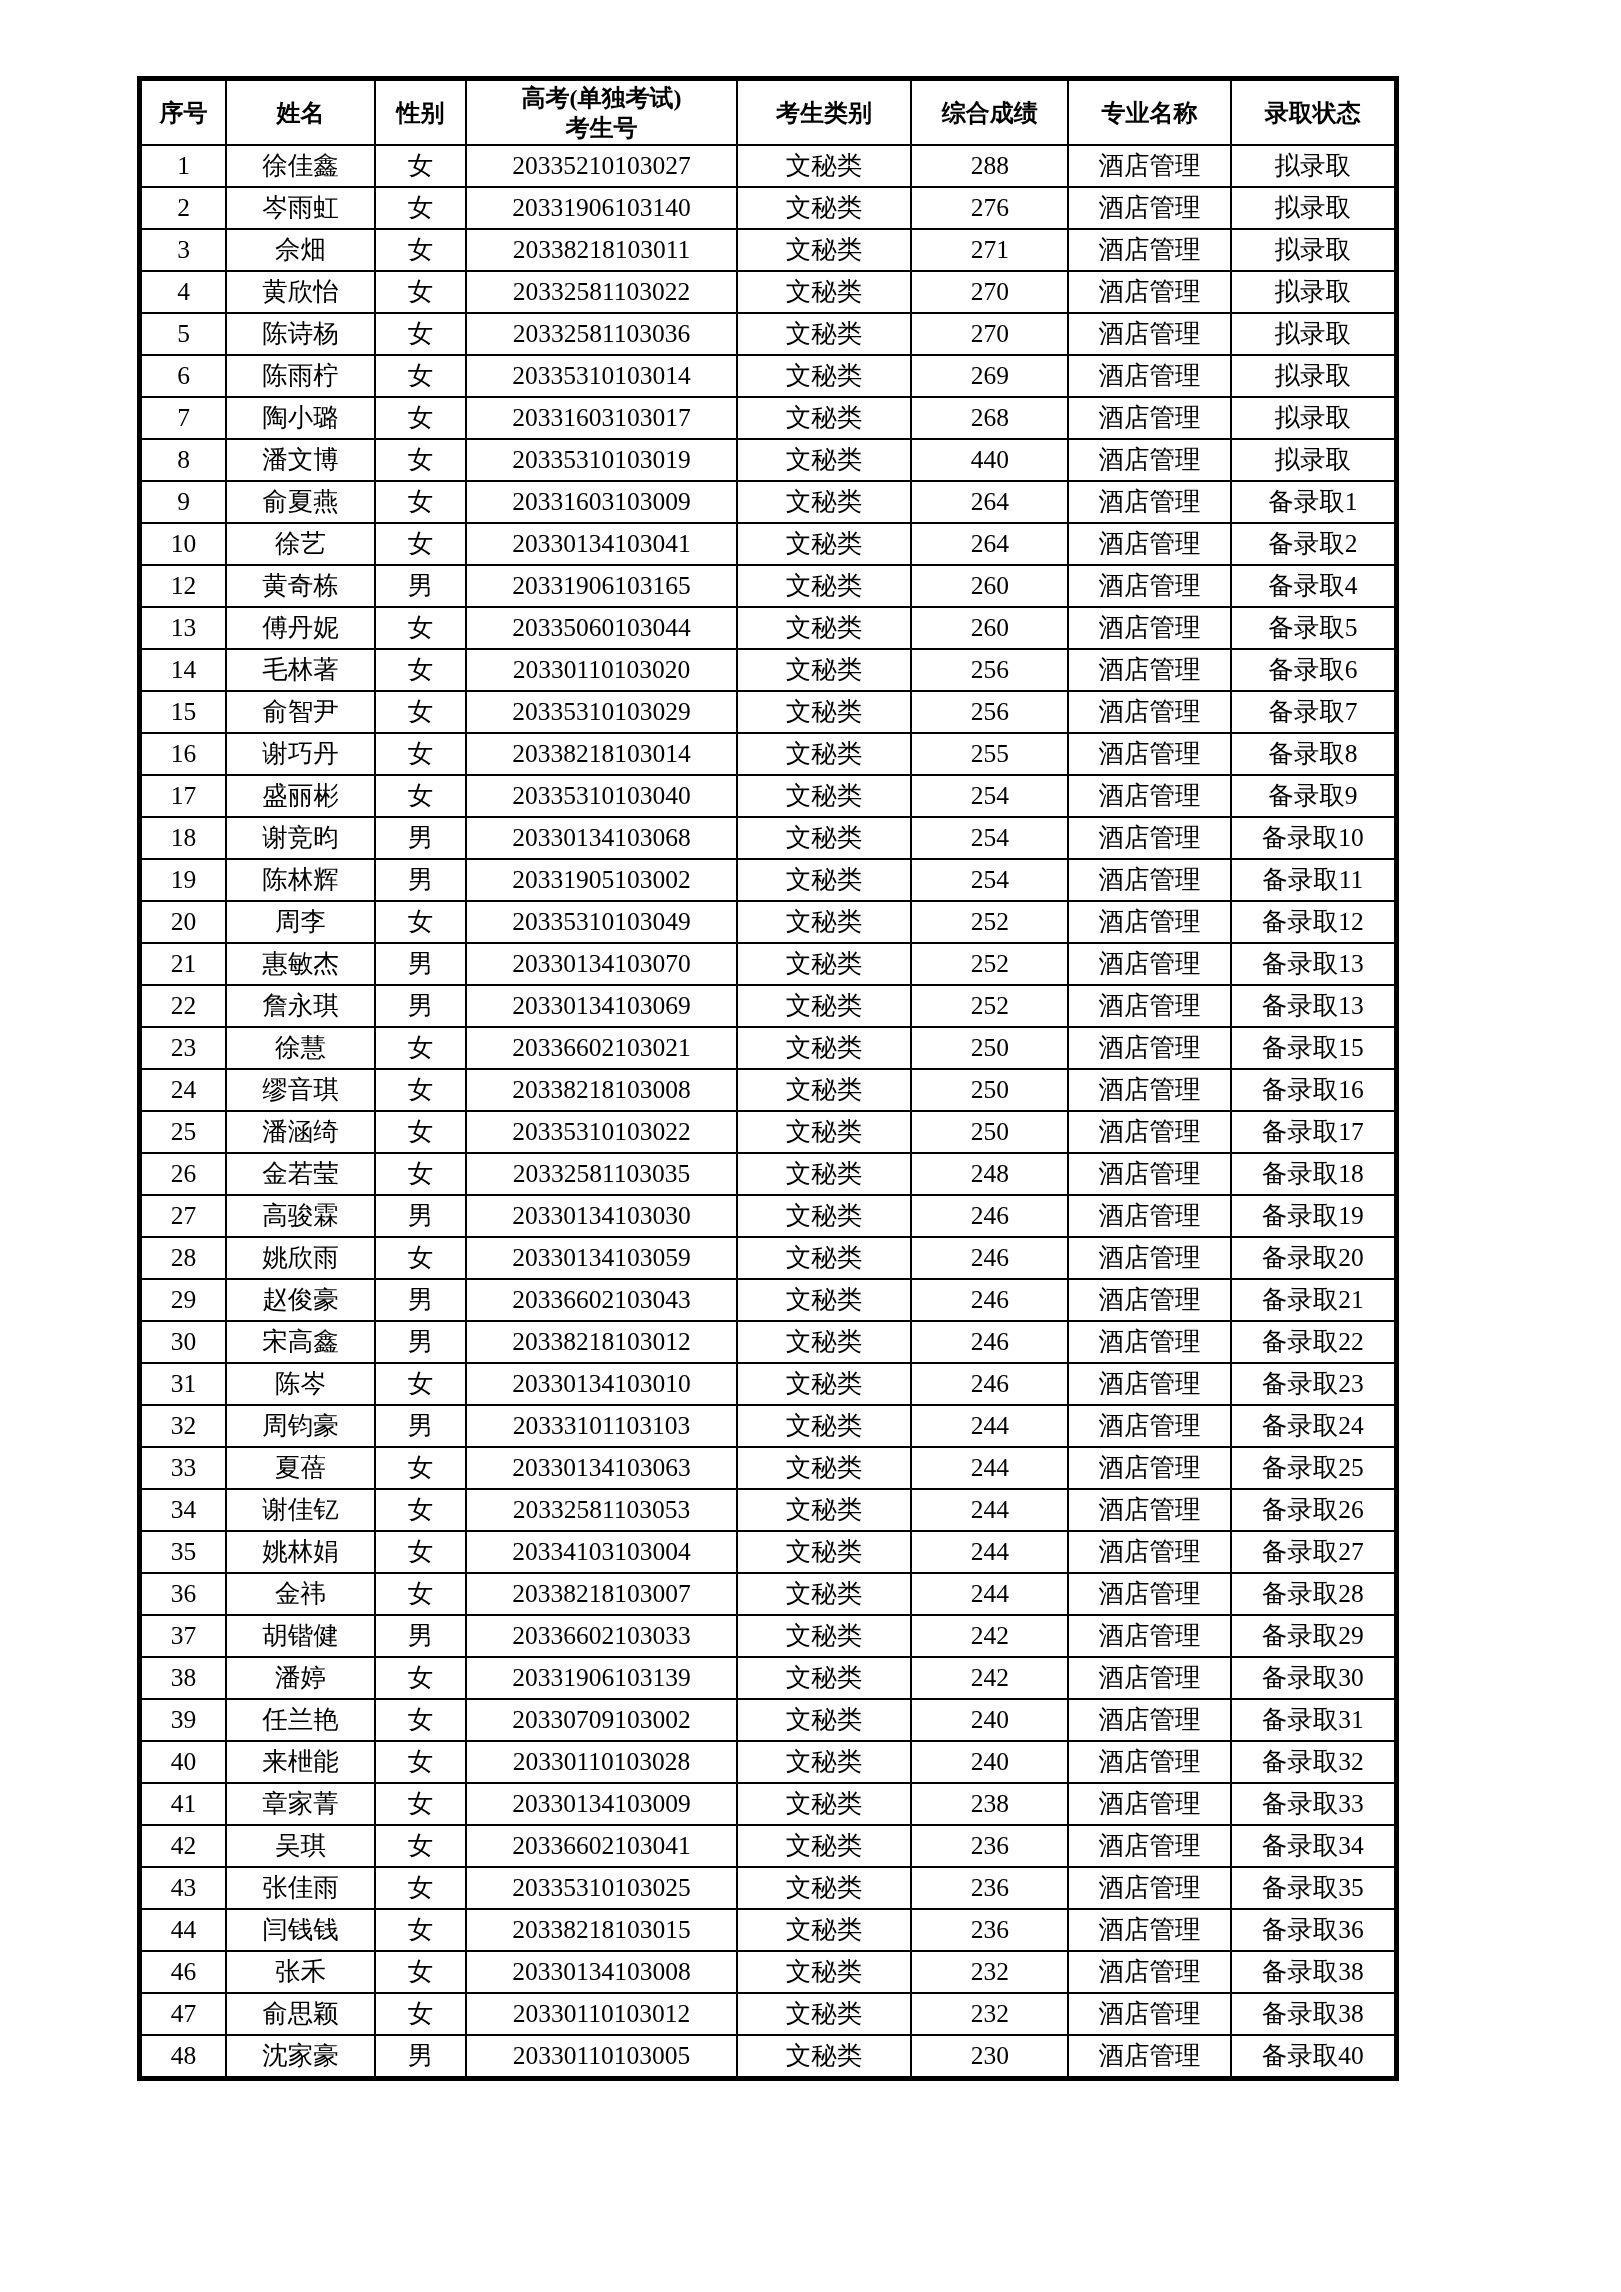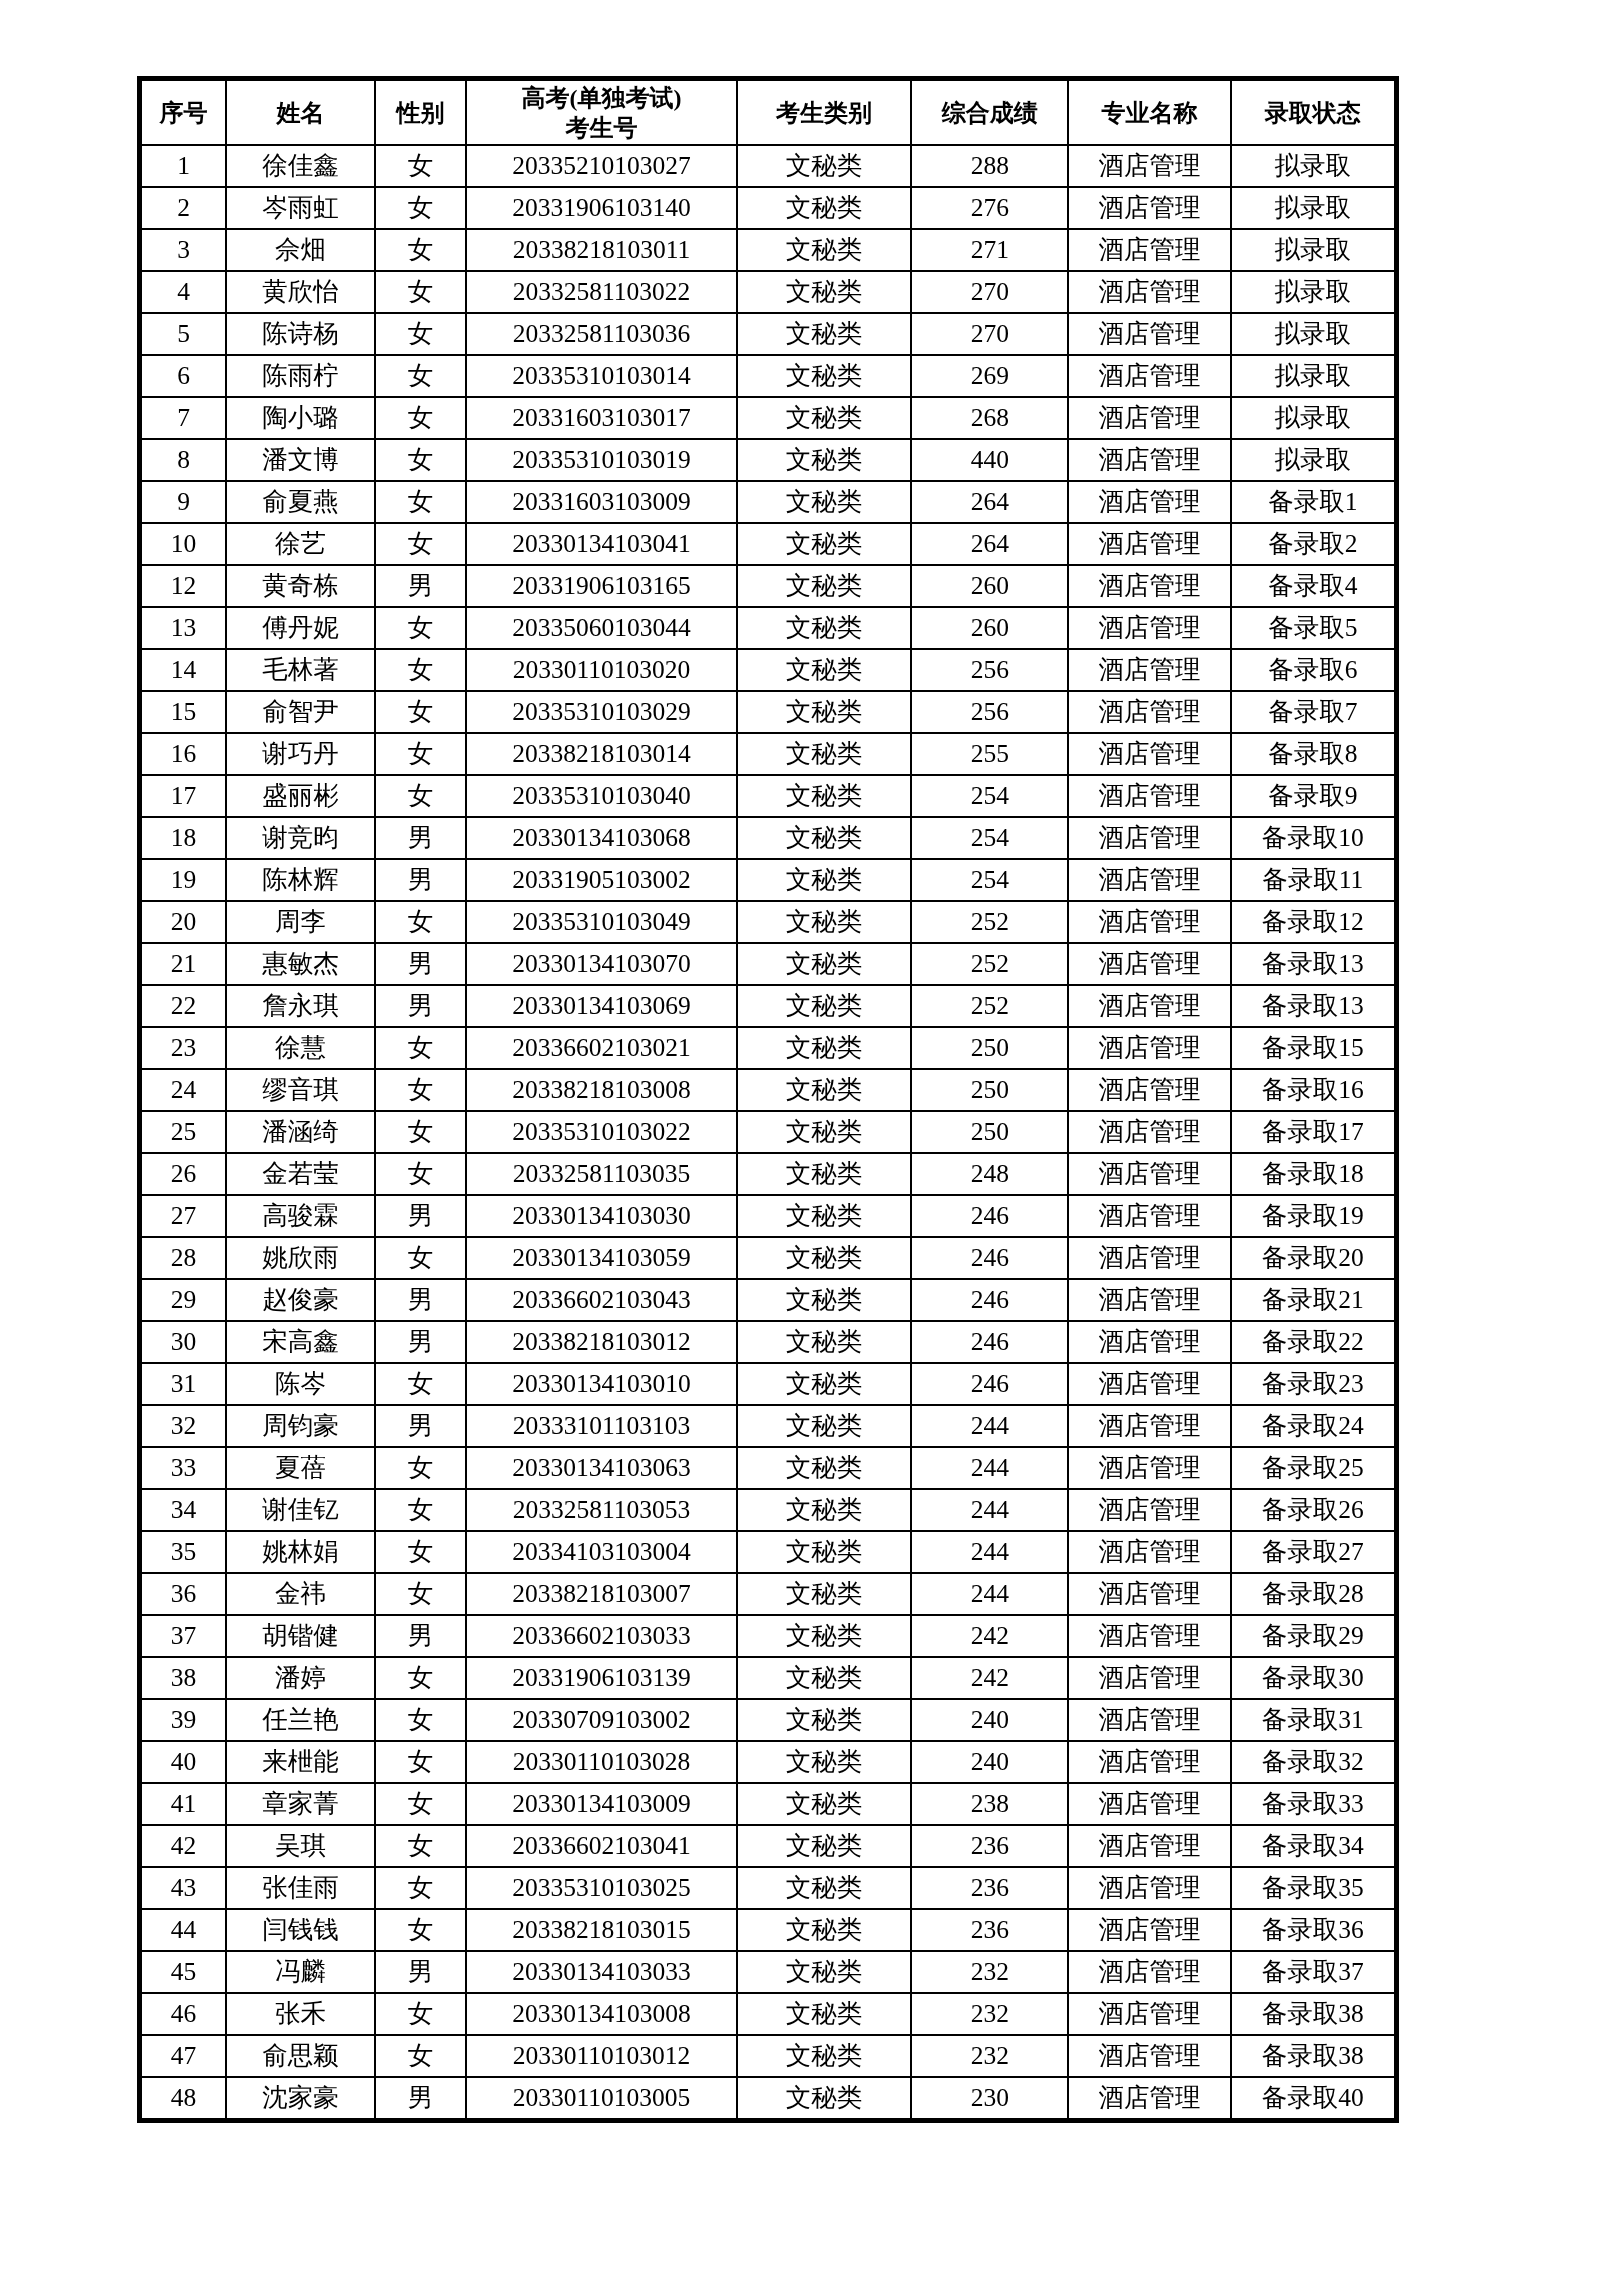--- a/index.html
+++ b/index.html
@@ -511,30 +511,20 @@
           <td>44</td>
           <td>闫钱钱</td>
           <td>女</td>
           <td>20338218103015</td>
           <td>文秘类</td>
           <td>236</td>
           <td>酒店管理</td>
           <td>备录取36</td>
         </tr>
         <tr>
-          <td>45</td>
-          <td>冯麟</td>
-          <td>男</td>
-          <td>20330134103033</td>
-          <td>文秘类</td>
-          <td>232</td>
-          <td>酒店管理</td>
-          <td>备录取37</td>
-        </tr>
-        <tr>
           <td>46</td>
           <td>张禾</td>
           <td>女</td>
           <td>20330134103008</td>
           <td>文秘类</td>
           <td>232</td>
           <td>酒店管理</td>
           <td>备录取38</td>
         </tr>
         <tr>

